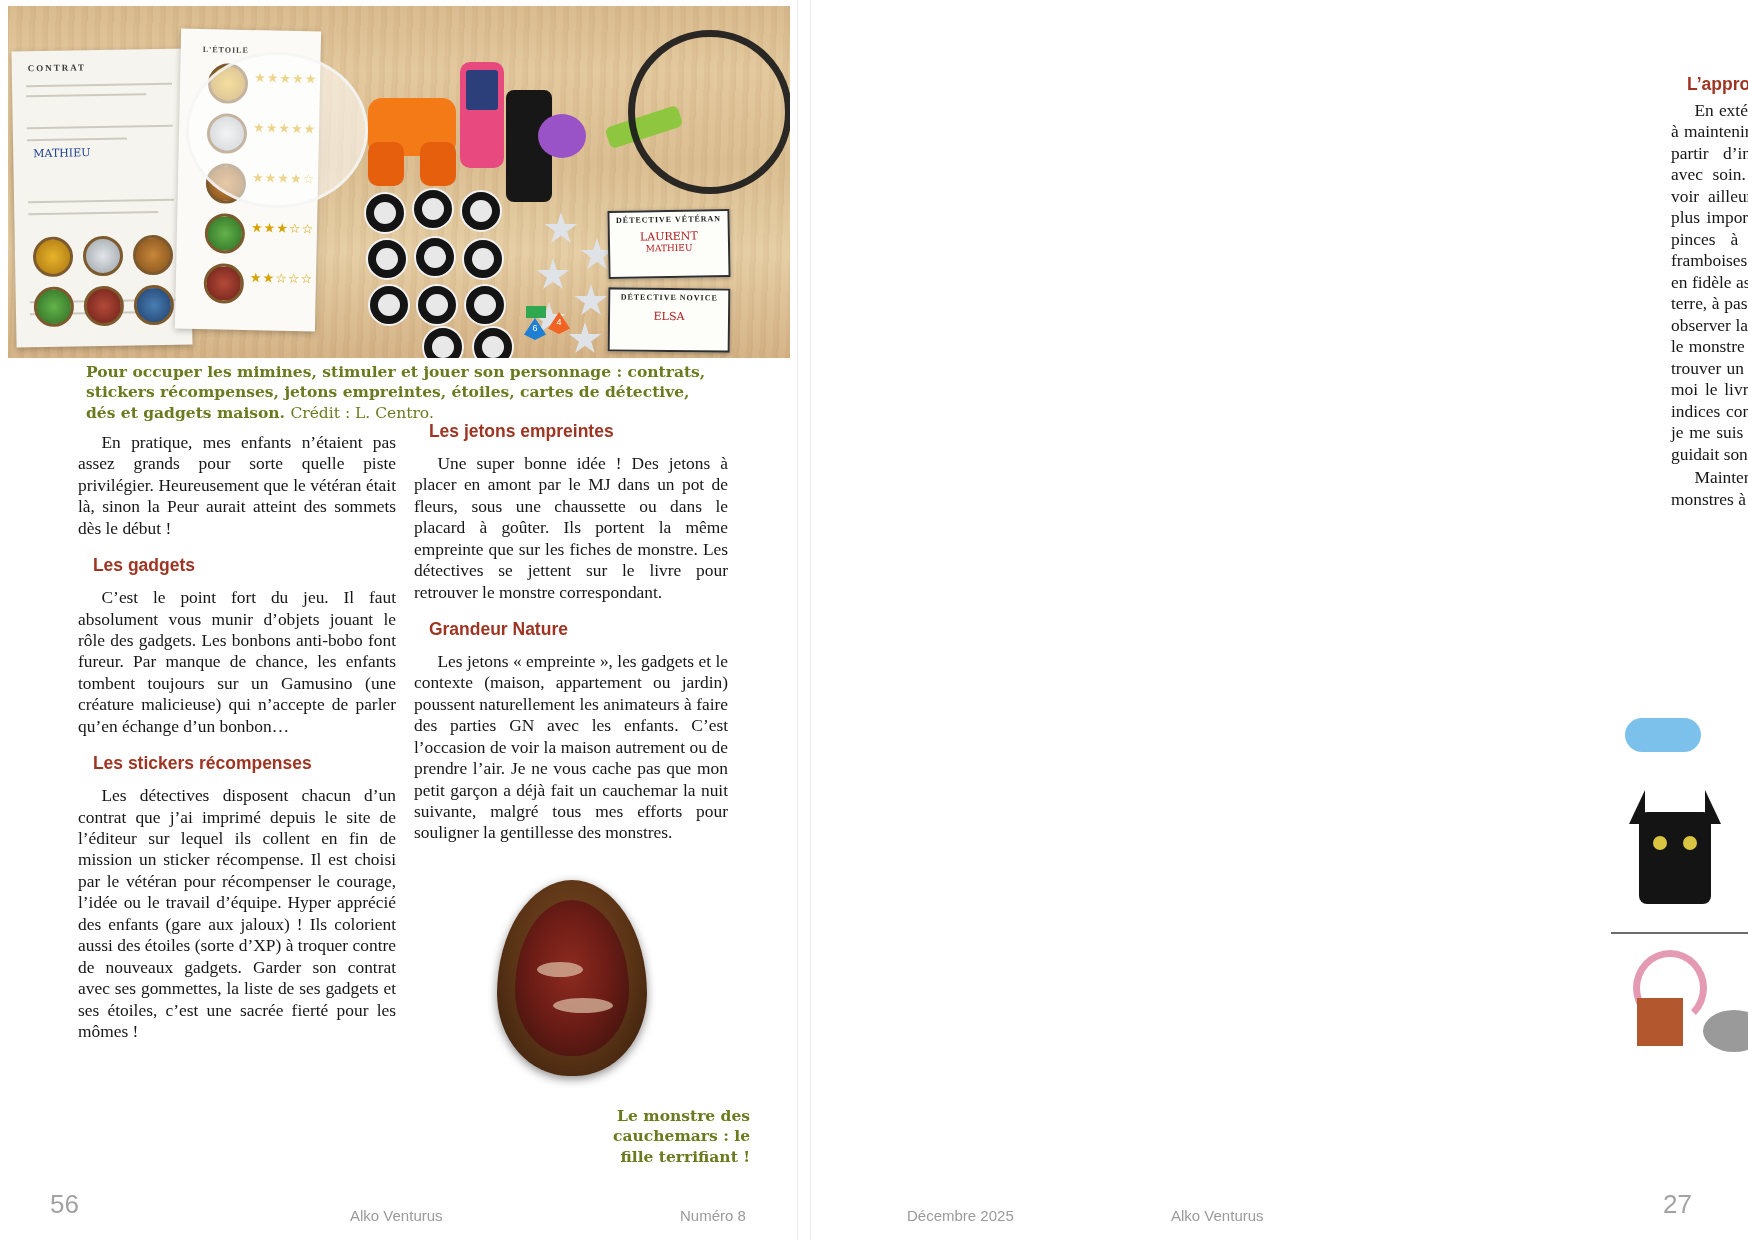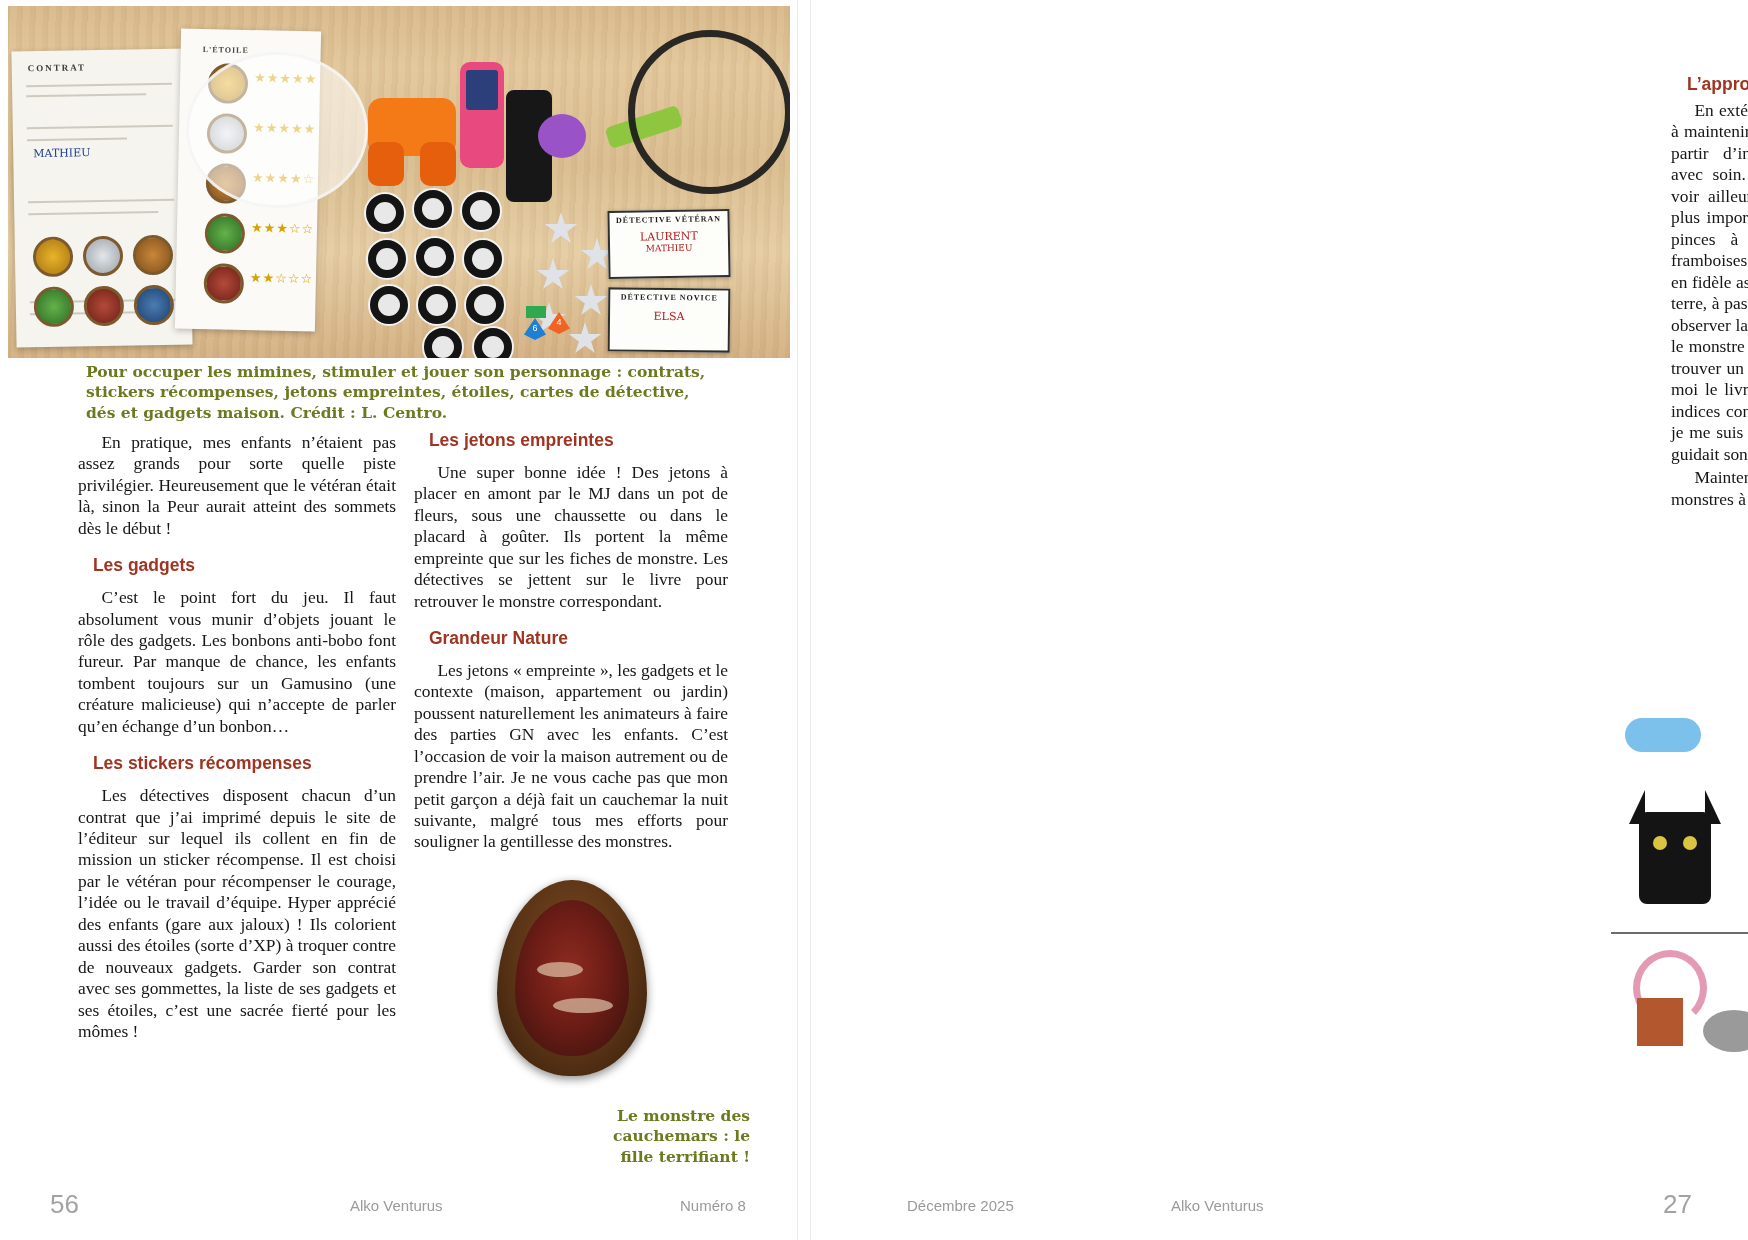--- a/index.html
+++ b/index.html
@@ -52,33 +52,33 @@
   .card-hd{font-size:8px;font-weight:700;text-align:center;letter-spacing:1px;padding-top:3px;color:#1d1d1d;}
   .card-nm{font-size:11px;text-align:center;color:#b11a1a;font-family:"DejaVu Serif",serif;}
   .gobj{position:absolute;}
   .die{position:absolute;width:22px;height:22px;clip-path:polygon(50% 0,100% 75%,50% 100%,0 75%);font-size:9px;color:#fff;text-align:center;line-height:20px;font-family:"Liberation Sans",sans-serif;}
 
   
   .cap-green{
     font-family:"DejaVu Serif", serif;
     font-weight:700;color:#6b7a1e;font-size:15.5px;line-height:1.32;
   }
-  .cap-green .credit{font-weight:700;color:#6b7a1e;}
+  .cap-green .credit{font-weight:400;color:#6b7a1e;}
   .photo-caption{position:absolute;left:86px;top:362px;width:630px;}
 
   
   .col{position:absolute;font-size:17.4px;line-height:1.235;color:#161616;text-align:justify;}
   .col p{margin:0 0 0 0;text-indent:1.35em;hyphens:auto;}
   .col p + p{margin-top:0;}
   h3.sec{
     font-family:"Liberation Sans", sans-serif;
     font-weight:700;color:#9e3421;font-size:17.5px;
     margin:16px 0 10px 0;text-indent:.85em;text-align:left;
   }
-  h3.sec.first{margin-top:12px;}
+  h3.sec.first{margin-top:3px;}
   .col.c1{left:78px;top:432px;width:318px;}
   .col.c2{left:414px;top:418px;width:314px;}
   .col.c3{left:860px;top:100px;width:300px;}
   h3.head-r{
     font-family:"Liberation Sans", sans-serif;
     font-weight:700;color:#9e3421;font-size:17.5px;margin:0;text-align:left;
   }
   .rh1{position:absolute;left:876px;top:74px;}
 
   
@@ -90,21 +90,21 @@
      background:radial-gradient(ellipse at 48% 45%, #8e2b20 0%, #6d1d16 45%, #34100c 100%);}
   .mirror .eye{position:absolute;width:46px;height:15px;border-radius:50%;background:#d9b9a0;opacity:.75;}
   .mirror-cap{position:absolute;left:610px;top:1106px;width:140px;text-align:right;}
 
   
   .kidart{position:absolute;left:800px;top:540px;width:380px;height:620px;background:#fff;}
   .kid-caption-box{position:absolute;left:880px;top:572px;width:195px;text-align:center;}
   .mon-black{position:absolute;background:#141414;}
 
   
-  .footer{position:absolute;bottom:26px;font-family:"Liberation Sans", sans-serif;
+  .footer{position:absolute;bottom:16px;font-family:"Liberation Sans", sans-serif;
      color:#9a9a9a;font-size:15px;}
   .pg-num{font-size:26px;color:#a2a2a2;}
   .f-l-num{left:50px;bottom:20px;}
   .f-l-mid{left:350px;}
   .f-l-right{left:680px;}
   .f-r-left{left:96px;}
   .f-r-mid{left:360px;}
   .f-r-num{right:56px;bottom:20px;}
 </style>
 </head>

